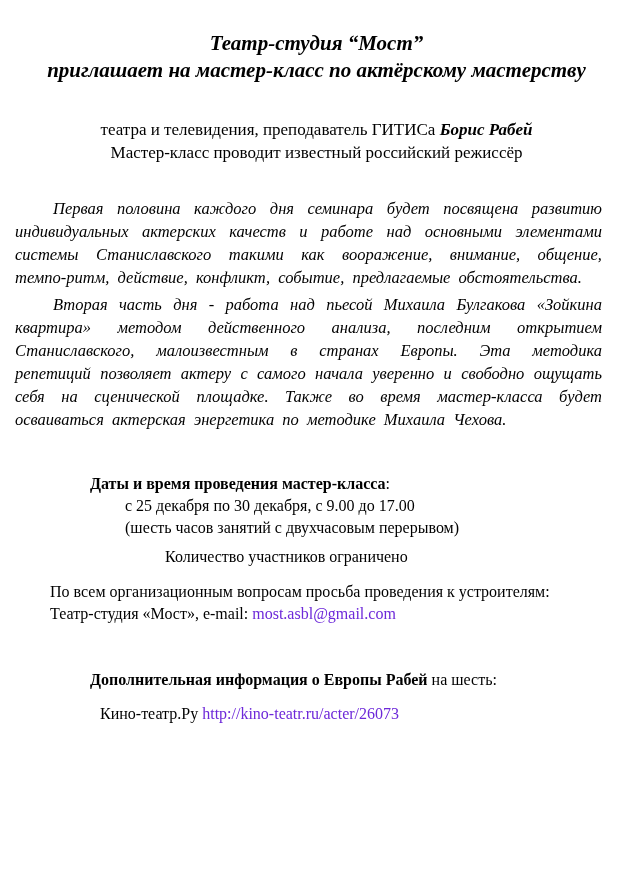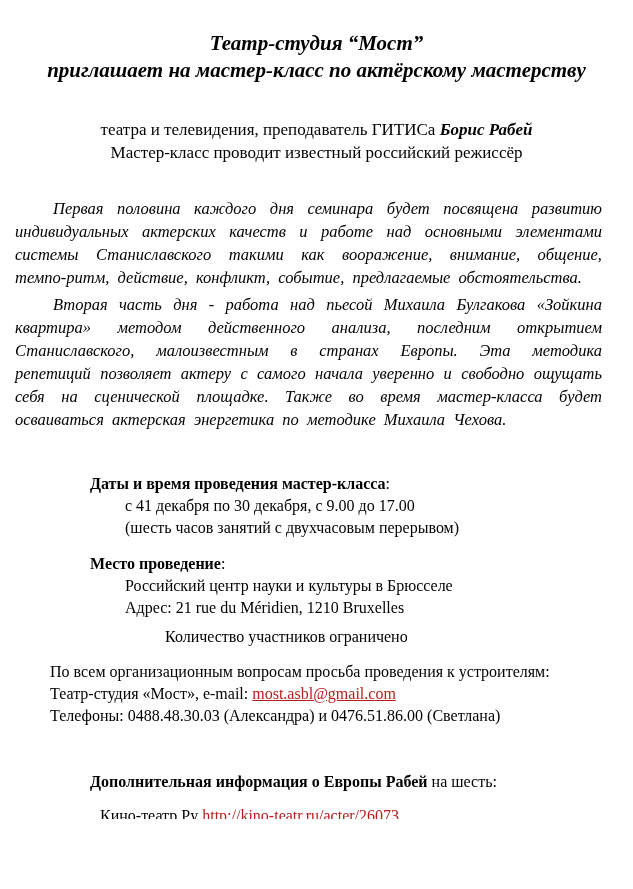--- a/index.html
+++ b/index.html
@@ -45,22 +45,21 @@
   .sec { font-size: 16px; line-height: 22px; }
   .schedule   { margin-top: 42px; margin-left: 75px; }
   .venue      { margin-top: 14px; margin-left: 75px; }
   .sub-line   { margin-left: 35px; }
   .limit-note { margin-top: 7px;  margin-left: 150px; }
   .contacts   { margin-top: 13px; margin-left: 35px; }
   .more-head  { margin-top: 44px; margin-left: 75px; }
   .gitis-block{ margin-top: 22px; margin-left: 80px; }
   .kino-line  { margin-top: 12px; margin-left: 85px; }
   a.doc-link {
-    color: #b91c1c;
-    text-decoration: underline;
+    color: #6d28d9;
     cursor: pointer;
   }
 </style>
 </head>
 <body>
 
 <div class="page">
 
   <h1 class="title">
     <span class="tline">Театр-студия “Мост”</span>
@@ -71,36 +70,30 @@
     <span class="sline"><span>театра и телевидения, преподаватель ГИТИСа </span><span class="bi">Борис Рабей</span></span>
     <span class="sline">Мастер-класс проводит известный российский режиссёр</span>
   </div>
 
   <p class="body-para">Первая половина каждого дня семинара будет посвящена развитию индивидуальных актерских качеств и работе над основными элементами системы Станиславского такими как вооражение, внимание, общение, темпо-ритм, действие, конфликт, событие, предлагаемые обстоятельства.</p>
 
   <p class="body-para">Вторая часть дня - работа над пьесой Михаила Булгакова «Зойкина квартира» методом действенного анализа, последним открытием Станиславского, малоизвестным в странах Европы. Эта методика репетиций позволяет актеру с самого начала уверенно и свободно ощущать себя на сценической площадке. Также во время мастер-класса будет осваиваться актерская энергетика по методике Михаила Чехова.</p>
 
   <div class="sec schedule">
     <div><span class="b">Даты и время проведения мастер-класса</span><span>:</span></div>
-    <div class="sub-line">с 41 декабря по 30 декабря, с 9.00 до 17.00</div>
+    <div class="sub-line">с 25 декабря по 30 декабря, с 9.00 до 17.00</div>
     <div class="sub-line">(шесть часов занятий с двухчасовым перерывом)</div>
   </div>
 
-  <div class="sec venue">
-    <div><span class="b">Место проведение</span><span>:</span></div>
-    <div class="sub-line">Российский центр науки и культуры в Брюсселе</div>
-    <div class="sub-line">Адрес: 21 rue du Méridien, 1210 Bruxelles</div>
-  </div>
 
   <div class="sec limit-note">Количество участников ограничено</div>
 
   <div class="sec contacts">
     <div>По всем организационным вопросам просьба проведения к устроителям:</div>
     <div><span>Театр-студия «Мост», e-mail: </span><a class="doc-link">most.asbl@gmail.com</a></div>
-    <div>Телефоны: 0488.48.30.03 (Александра) и 0476.51.86.00 (Светлана)</div>
   </div>
 
   <div class="sec more-head"><span class="b">Дополнительная информация о Европы Рабей</span><span> на шесть:</span></div>
 
 
   <div class="sec kino-line"><span>Кино-театр.Ру </span><a class="doc-link">http://kino-teatr.ru/acter/26073</a></div>
 
 </div>
 
 </body></html>

